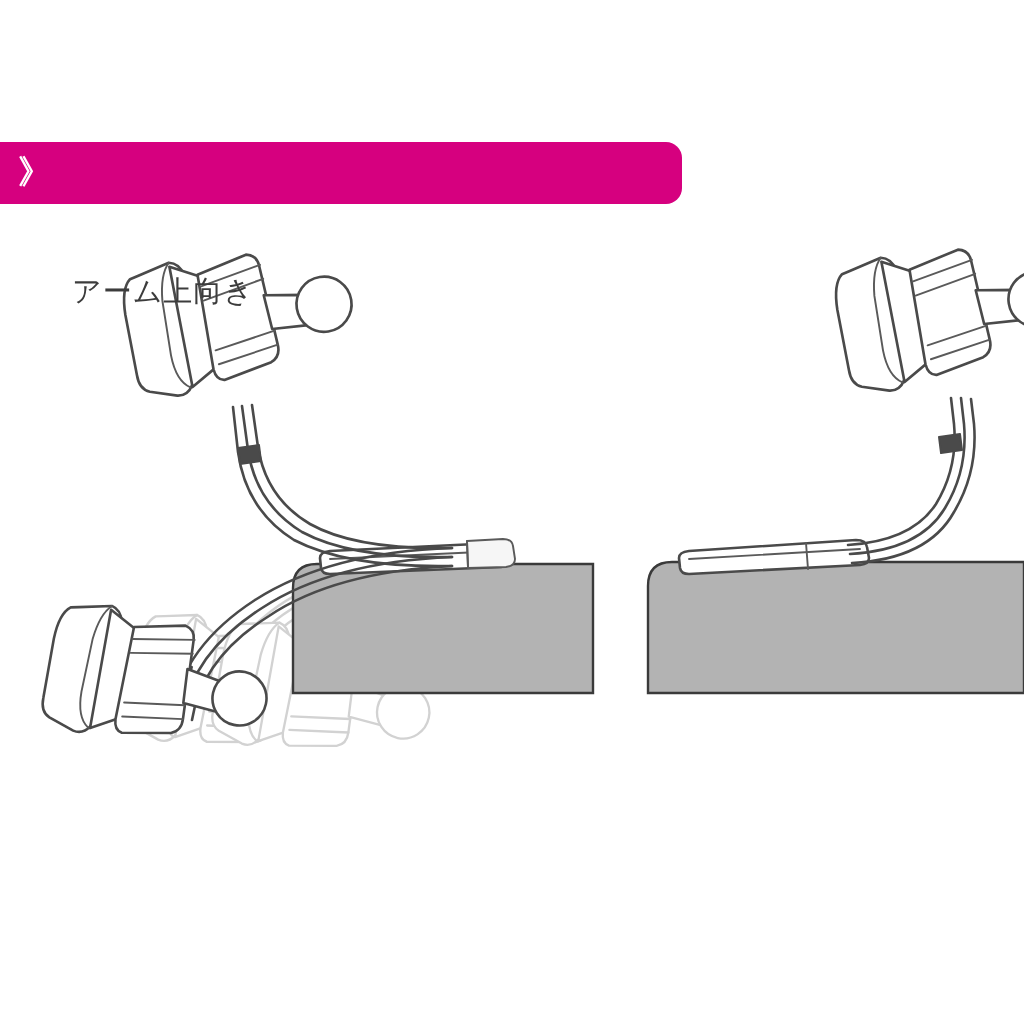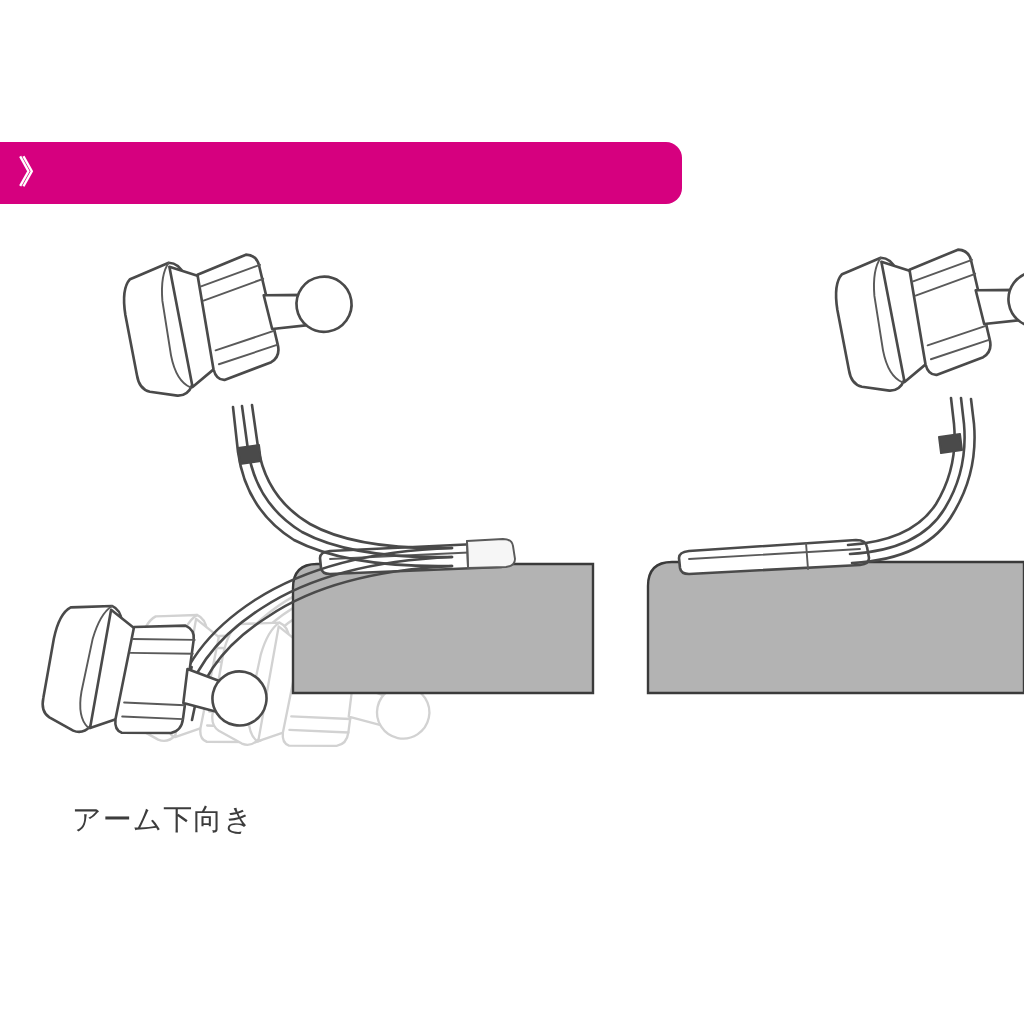--- a/index.html
+++ b/index.html
@@ -206,15 +206,15 @@
       <g transform="translate(855,330) rotate(-9) scale(1.02)">
         <use href="#mount-head"></use>
       </g>
     </g>
   </svg>
 
   <div class="banner" style="background: rgb(214, 0, 127);">
     <span class="banner-chev" style="color: rgb(255, 255, 255);">》</span>
   </div>
 
-  <div class="fig-label down" style="color: rgb(60, 60, 60);">アーム下向き</div>
+  <div class="fig-label up" style="color: rgb(60, 60, 60);">アーム上向き</div>
 
 </div>
 
 </body></html>

